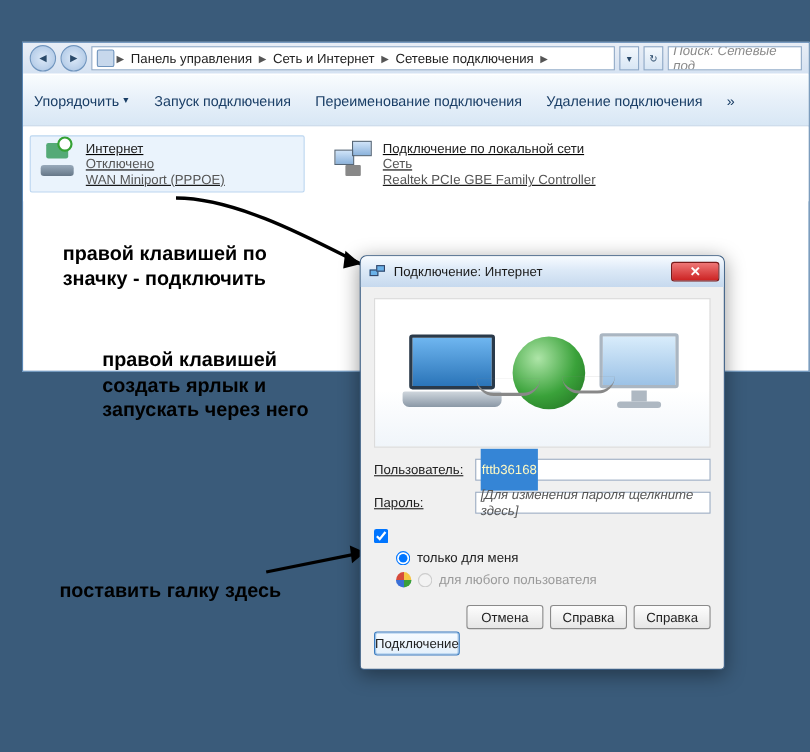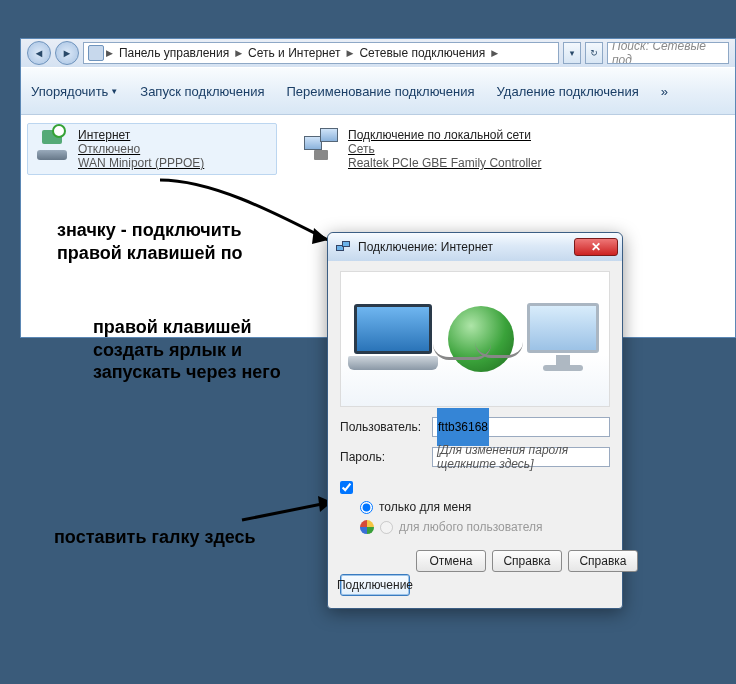--- a/index.html
+++ b/index.html
@@ -34,42 +34,42 @@
   .modem { width:30px; height:10px; background:linear-gradient(#9ab,#678); border-radius:3px; margin-top:6px;}
   .lan-ico { width:36px; height:28px; position:relative; }
   .mon2 { width:18px; height:14px; background:linear-gradient(#cfe3f8,#8cb3dc); border:1px solid #567; position:absolute;}
   .mon2.a{left:0;top:8px;} .mon2.b{left:16px;top:0;}
   .lan-plug { width:14px; height:10px; background:#888; position:absolute; left:10px; top:22px; border-radius:1px;}
 
   .annot { position:absolute; font-weight:bold; font-size:18px; color:#000; line-height:1.25;}
   svg.arrow { position:absolute; }
 
   
-  .dialog { position:absolute; left:327px; top:232px; width:296px; background:#f0f0f0; border:1px solid #3b5e84; border-radius:6px 6px 4px 4px; box-shadow:0 4px 18px rgba(0,0,0,.4);}
+  .dialog { position:absolute; left:327px; top:232px; width:332px; background:#f0f0f0; border:1px solid #3b5e84; border-radius:6px 6px 4px 4px; box-shadow:0 4px 18px rgba(0,0,0,.4);}
   .dlg-title { height:28px; background:linear-gradient(#f7fbff,#dce9f7 45%,#c6d9ee); border-radius:6px 6px 0 0; display:flex; align-items:center; padding:0 4px 0 8px; font-size:12px; color:#1a1a1a;}
   .dlg-title .spacer{flex:1;}
   .close-btn { width:44px; height:18px; background:linear-gradient(#e77,#c22); border:1px solid #7a1a1a; border-radius:3px; color:#fff; display:flex; align-items:center; justify-content:center; font-size:12px; font-weight:bold;}
   .dlg-body { padding:10px 12px 12px; font-size:12px; color:#222;}
   .illus { height:136px; background:linear-gradient(180deg,#fff 0,#fff 62%,#f0f5fa 100%); border:1px solid #dcdcdc; display:flex; align-items:center; justify-content:center; gap:10px; position:relative;}
   .laptop { width:90px; height:70px; position:relative;}
   .laptop .screen{width:78px;height:50px;background:linear-gradient(#6fb6f0,#2a74b8);border:3px solid #2a3a4a;border-radius:3px;margin:0 auto;}
   .laptop .base{width:90px;height:14px;background:linear-gradient(#cfd6dd,#8a98a6);border-radius:2px 2px 6px 6px;margin-top:2px;}
   .globe { width:66px; height:66px; border-radius:50%; background:radial-gradient(circle at 35% 30%,#aee5a8,#3aa23a 55%,#1e6a1e);}
   .monitor { width:78px; height:72px; position:relative;}
   .monitor .scr{width:72px;height:50px;background:linear-gradient(#d8ecfb,#9cc2e6);border:3px solid #aab6c2;border-radius:3px;margin:0 auto;}
   .monitor .stand{width:14px;height:10px;background:#aeb8c2;margin:2px auto 0;}
   .monitor .foot{width:40px;height:6px;background:#aeb8c2;border-radius:3px;margin:0 auto;}
   .wire { position:absolute; left:92px; top:72px; width:58px; height:16px; border-bottom:3px solid #888; border-radius:0 0 20px 20px;}
   .wire2 { position:absolute; right:86px; top:70px; width:48px; height:16px; border-bottom:3px solid #888; border-radius:0 0 20px 20px;}
 
   .form-row { display:flex; align-items:center; margin-top:10px; gap:6px;}
-  .form-row label { width:86px;}
+  .form-row label { width:86px;text-decoration:underline;}
   .txt { flex:1; height:20px; border:1px solid #9aaac0; background:#fff; font-size:12px; padding:0 4px; display:flex; align-items:center;}
   .txt.sel { }
-  .txt.sel span{ background:#3585d6; color:#000000; padding:12px 1px;}
+  .txt.sel span{ background:#3585d6; color:#fef9c3; padding:12px 1px;}
   .txt.placeholder { font-style:italic; color:#555;}
   .chk-row { margin-top:14px; display:flex; align-items:center; gap:5px;}
   input[type=checkbox],input[type=radio]{ width:13px; height:13px;}
   .radio-wrap { margin:6px 0 0 20px; display:flex; align-items:center; gap:6px;}
   .radio-wrap.disabled { color:#9a9a9a;}
   .shield { width:14px; height:14px; background:conic-gradient(#f5c542 0 25%,#3a9f3a 0 50%,#3a6fd6 0 75%,#d64a3a 0); border-radius:50% 50% 50% 50% / 55% 55% 45% 45%; display:inline-block;}
   .btn-row { margin-top:16px; display:flex; gap:6px; justify-content:flex-start;}
   .btn { height:22px; min-width:70px; padding:0 8px; font-size:12px; background:linear-gradient(#fdfdfd,#e6e6e6); border:1px solid #8a8a8a; border-radius:3px; display:flex; align-items:center; justify-content:center;}
   .btn.default { border:1px solid #3a7bbf; box-shadow:inset 0 0 0 1px #9cc4ea; background:linear-gradient(#f7fbff,#e4f0fb);margin-top:24px;}
   .title-ico { width:16px; height:16px; display:inline-block; margin-right:6px; position:relative;}
@@ -134,22 +134,22 @@
       <div class="lines">
         <div>Подключение по локальной сети</div>
         <div class="l2">Сеть</div>
         <div class="l3">Realtek PCIe GBE Family Controller</div>
       </div>
     </div>
   </div>
 </div>
 
 <div class="annot" style="left:57px; top:219px;">
+  <div>правой клавишей по</div>
   <div>значку - подключить</div>
-  <div>правой клавишей по</div>
 </div>
 <svg class="arrow" style="left:150px; top:170px;" width="190" height="90">
   <path d="M10,10 C60,10 120,40 178,70" stroke="#000" stroke-width="3" fill="none"></path>
   <polygon points="178,70 164,58 162,74" fill="#000"></polygon>
 </svg>
 
 <div class="annot" style="left:59px; top:316px;margin-left:34px;">
   <div>правой клавишей</div>
   <div>создать ярлык и</div>
   <div>запускать через него</div>

